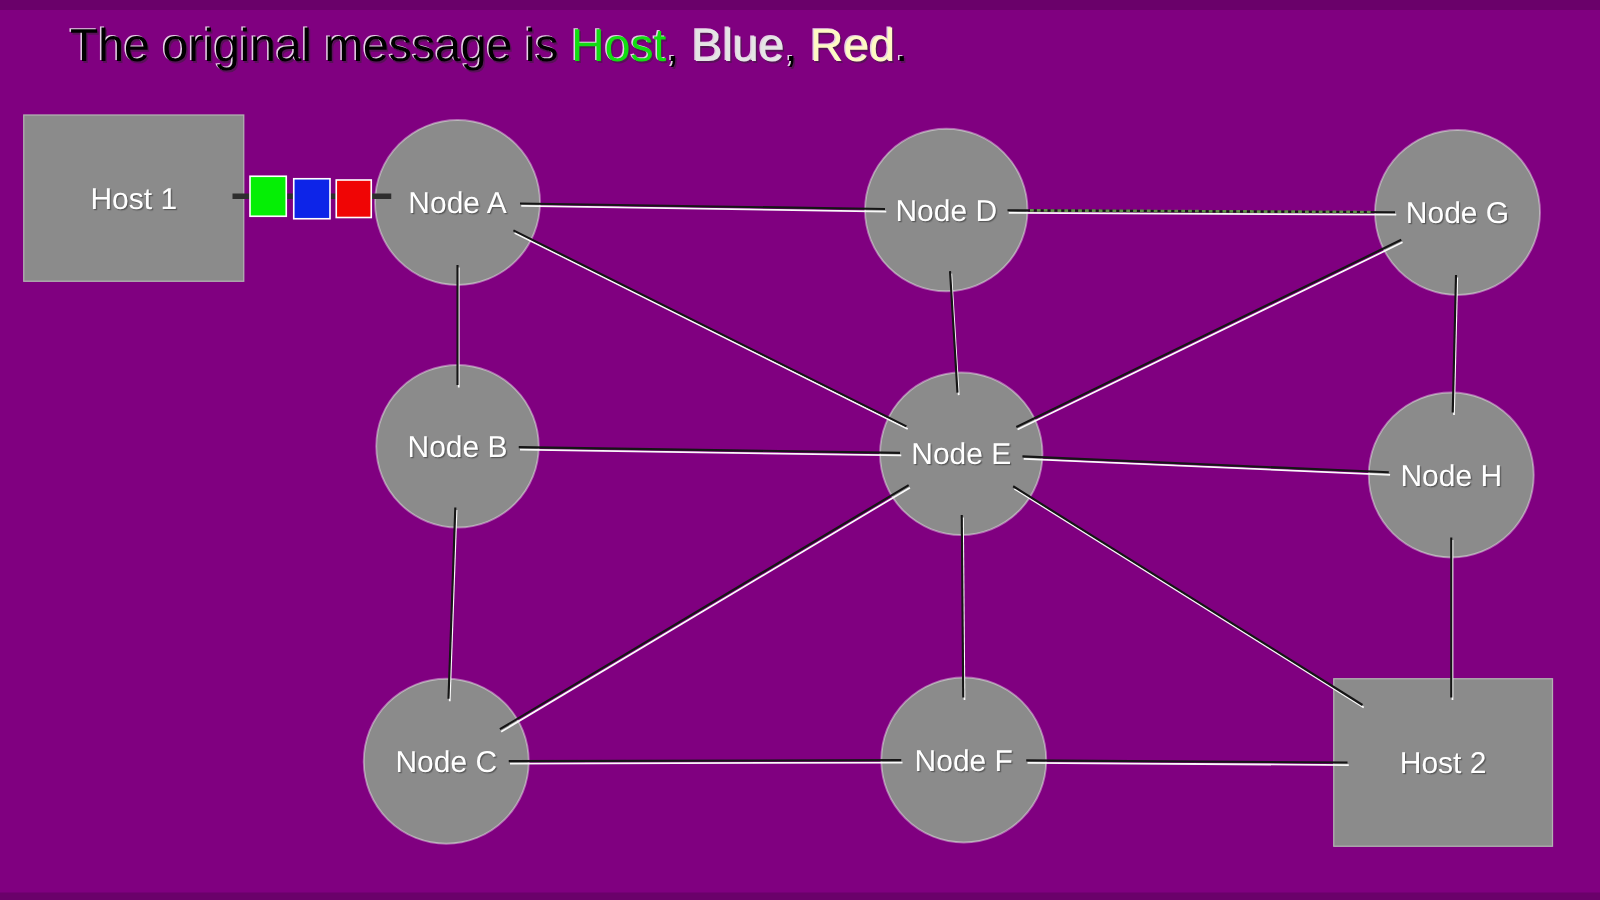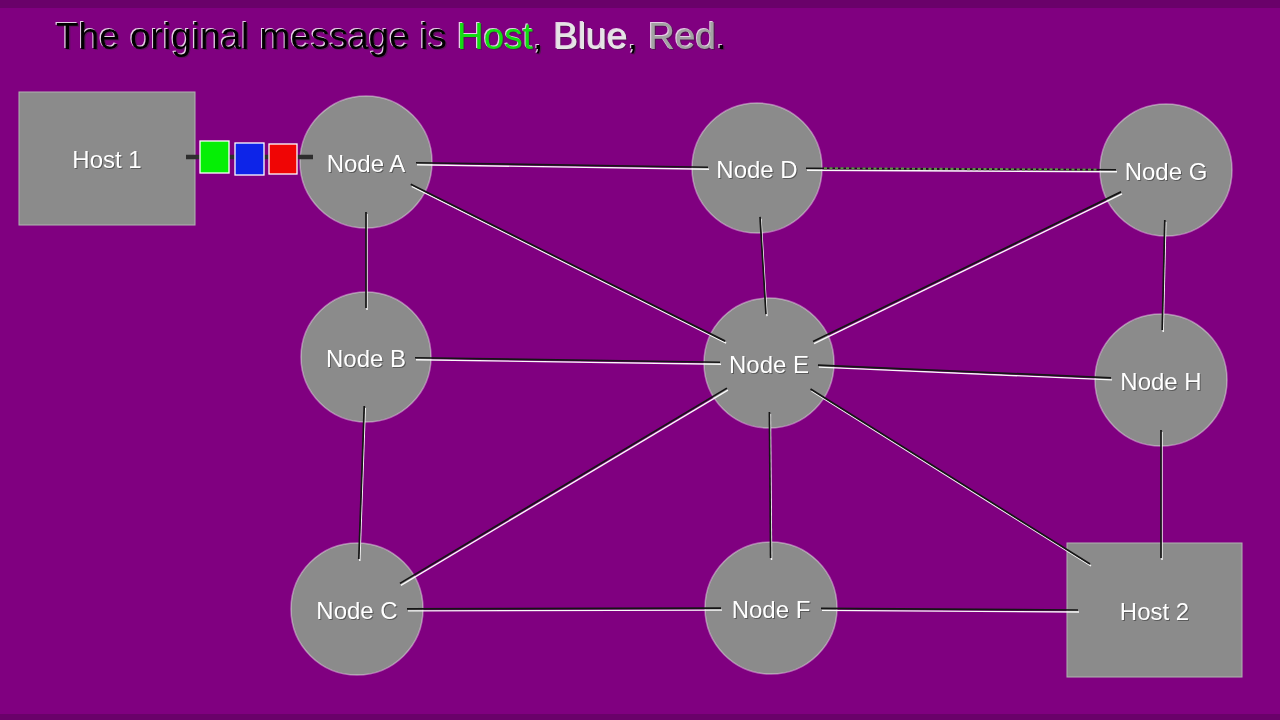--- a/index.html
+++ b/index.html
@@ -110,14 +110,14 @@
       <text x="366" y="358" text-anchor="middle" dominant-baseline="central" class="node-label">Node B</text>
       <text x="357" y="610" text-anchor="middle" dominant-baseline="central" class="node-label">Node C</text>
       <text x="757" y="169" text-anchor="middle" dominant-baseline="central" class="node-label">Node D</text>
       <text x="769" y="364" text-anchor="middle" dominant-baseline="central" class="node-label">Node E</text>
       <text x="771" y="609" text-anchor="middle" dominant-baseline="central" class="node-label">Node F</text>
       <text x="1166" y="171" text-anchor="middle" dominant-baseline="central" class="node-label">Node G</text>
       <text x="1161" y="381" text-anchor="middle" dominant-baseline="central" class="node-label">Node H</text>
       <text x="107" y="159.5" text-anchor="middle" dominant-baseline="central" class="host-label">Host 1</text>
       <text x="1154.5" y="611" text-anchor="middle" dominant-baseline="central" class="host-label">Host 2</text>
     </svg>
-  <div class="title" id="title"><span style="color: rgb(0, 0, 0);">The original message is </span><span style="color: rgb(18, 221, 18);">Host</span><span style="color: rgb(0, 0, 0);">, </span><span style="color: #e5e5e5;">Blue</span><span style="color: rgb(0, 0, 0);">, </span><span style="color: #a3a3a3;">Red</span><span style="color: rgb(0, 0, 0);">.</span></div>
+  <div class="title" id="title"><span style="color: rgb(0, 0, 0);">The original message is </span><span style="color: rgb(18, 221, 18);">Host</span><span style="color: rgb(0, 0, 0);">, </span><span style="color: #e5e5e5;">Blue</span><span style="color: rgb(0, 0, 0);">, </span><span style="color: #fef9c3;">Red</span><span style="color: rgb(0, 0, 0);">.</span></div>
 </div>
 
 </body></html>

